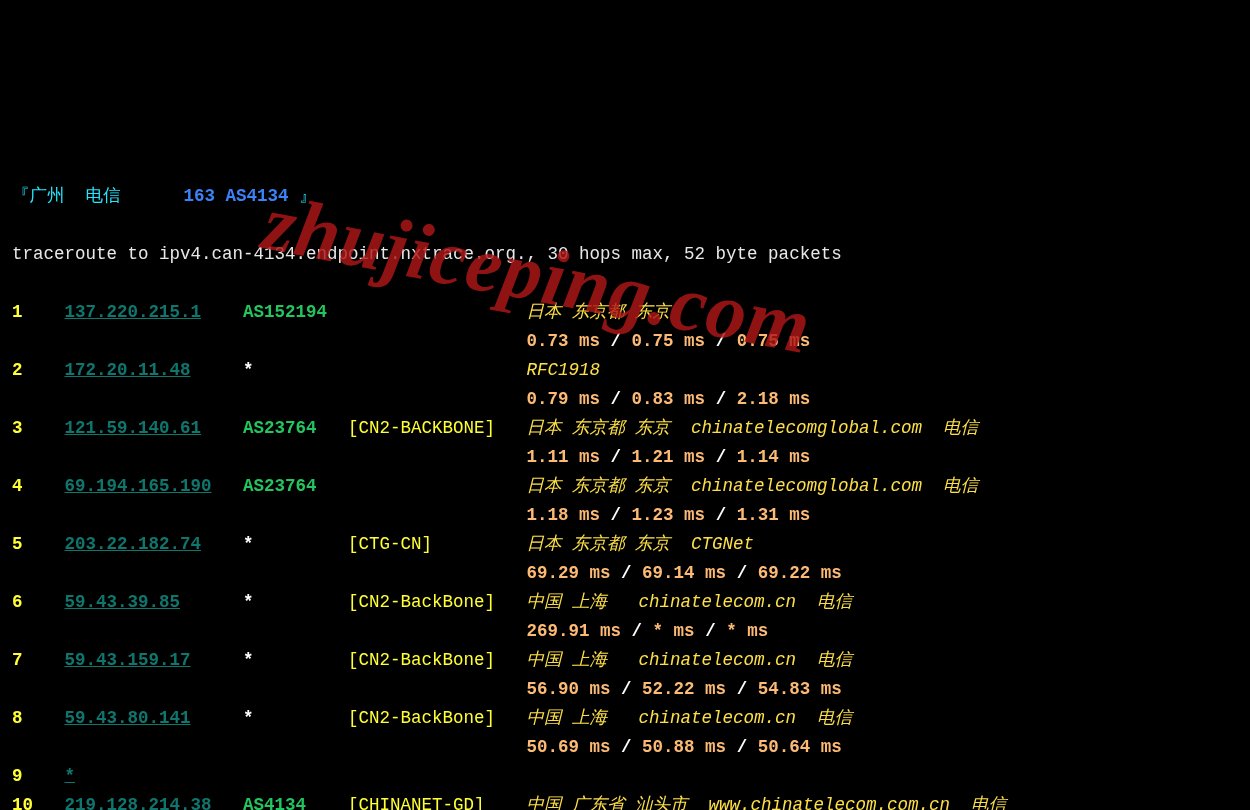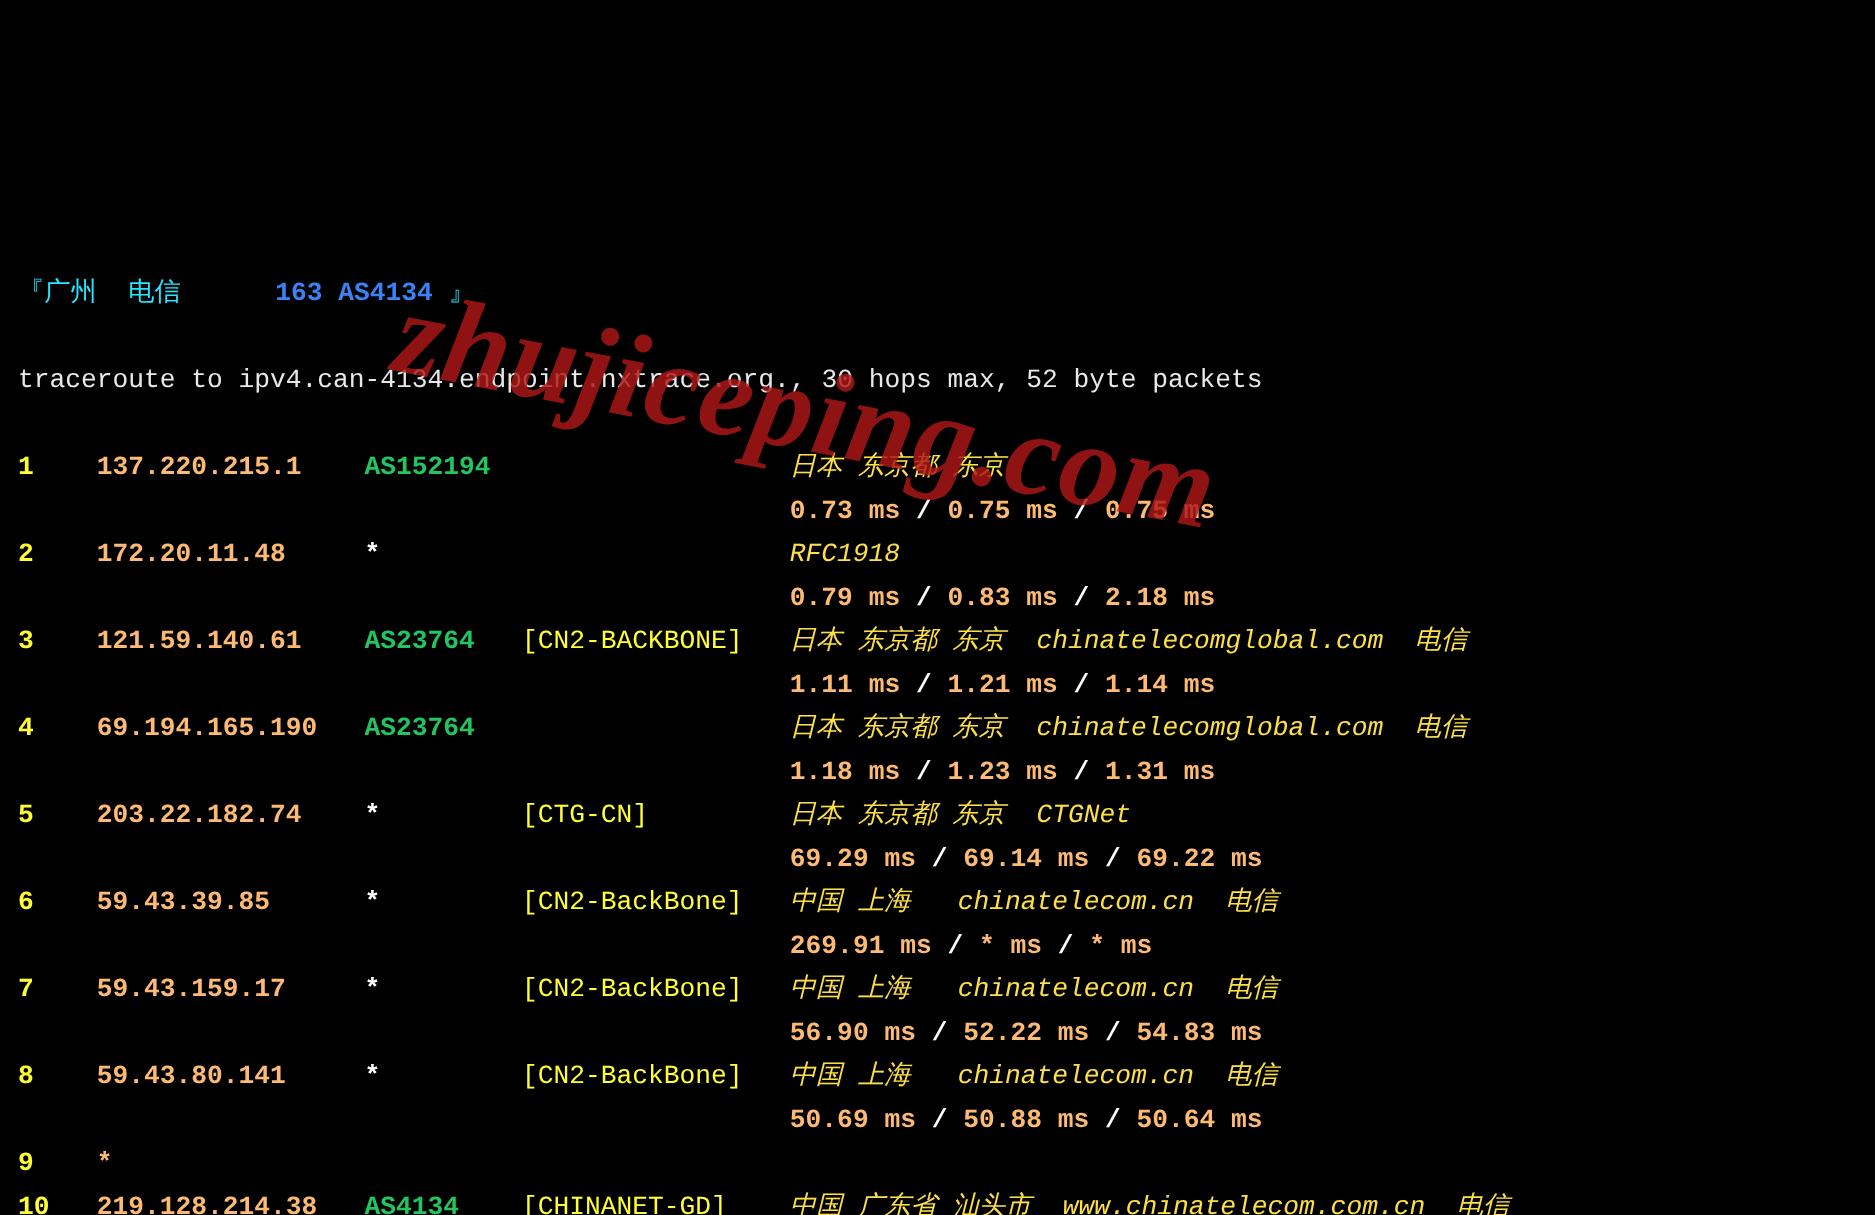--- a/index.html
+++ b/index.html
@@ -18,21 +18,21 @@
     padding: 8px 12px;
     box-sizing: border-box;
     white-space: pre;
     position: relative;
   }
   .title-line { color: #e8e8e8; font-weight: bold; }
   .title-line .cyan { color: #25e6ff; font-weight: normal; }
   .title-line .yellow { color: #3b82f6; font-weight: bold; margin-left: 42px; }
   .cmd-line { color: #e8e8e8; }
   .hop-num { color: #ffff33; font-weight: bold; display: inline-block; width: 5ch; }
-  .ip      { color: #fdba74; font-weight: bold; display: inline-block; width: 17ch; }
+  .ip      { color: #0f766e; font-weight: bold; display: inline-block; width: 17ch; text-decoration: underline; }
   .asn     { color: #22c55e; font-weight: bold; display: inline-block; width: 10ch; }
   .asn-star{ color: #ffffff; font-weight: bold; display: inline-block; width: 10ch; }
   .tag     { color: #ffff33; font-weight: normal; display: inline-block; width: 17ch; }
   .loc     { color: #fde047; font-style: italic; }
   .latency-indent { display:inline-block; width:49ch; }
   .lat     { color: #fdba74; font-weight: bold; }
   .sep     { color: #ffffff; font-weight: bold; }
   .row { display:block; }
   .watermark {
     position: absolute;

